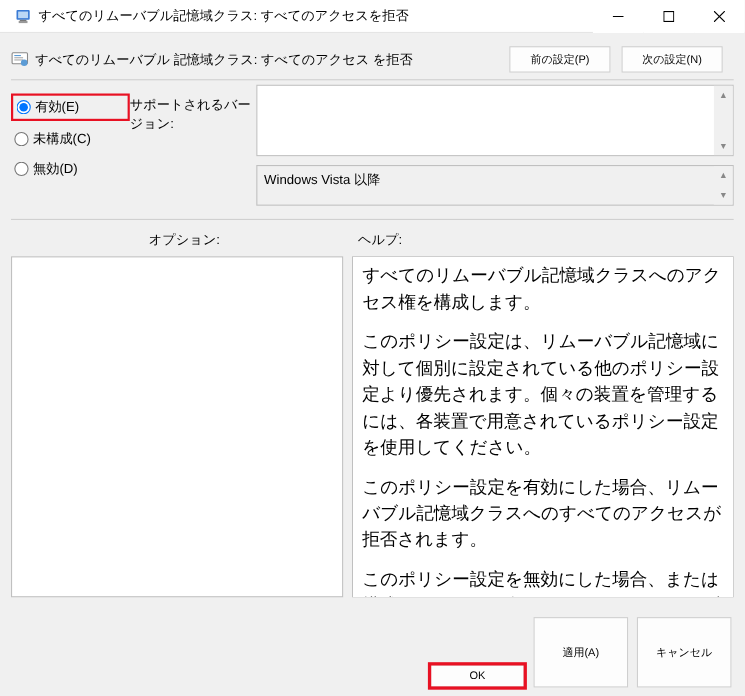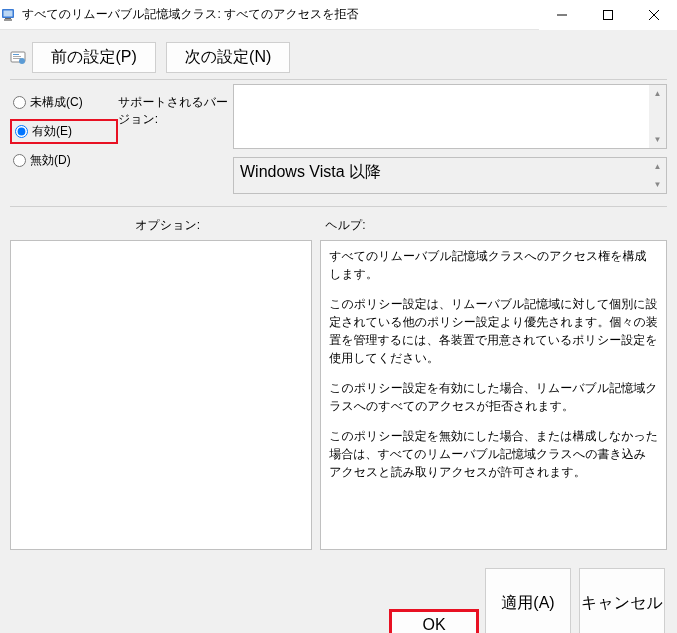--- a/index.html
+++ b/index.html
@@ -9,21 +9,21 @@
       background: #f0f0f0;
       width: 677px;
       height: 633px;
       overflow: hidden;
     }
     .titlebar {
       height: 30px;
       background: #fff;
       display: flex;
       align-items: center;
-      padding-left: 0;
+      padding-left: 13px;
       border-bottom: 1px solid #e5e5e5;
     }
     .titlebar-icon {
       width: 16px; height: 16px;
       margin-right: 6px;
       display: inline-flex; align-items: center; justify-content: center;
     }
     .titlebar-title { flex: 1; font-size: 12px; }
     .win-btns { display: flex; }
     .win-btn {
@@ -43,21 +43,21 @@
     }
     .subtitle-text { font-size: 12px; flex: 1; }
     .nav-btns {
       display: flex; gap: 10px;
       margin-right: 10px;
     }
     .btn {
       background: #fdfdfd;
       border: 1px solid #cfcfcf;
       padding: 4px 18px;
-      font-size: 16px;
+      font-size: 10px;
       font-family: inherit;
       cursor: pointer;
     }
     .top-section {
       display: flex;
       padding: 0 10px 12px 10px;
       align-items: flex-start;
       gap: 0;
     }
     .radio-col {
@@ -94,21 +94,21 @@
       border: 1px solid #c0c0c0;
       background: #fff;
     }
     .textbox-wrap.readonly { background: #f0f0f0; }
     .textbox {
       width: 100%;
       border: none;
       background: transparent;
       padding: 4px 18px 4px 6px;
       font-family: inherit;
-      font-size: 16px;
+      font-size: 12px;
       resize: none;
       outline: none;
     }
     .comment-box { height: 60px; }
     .supported-box { height: 32px; }
     .scroll-arrows {
       position: absolute;
       right: 0; top: 0; bottom: 0;
       width: 17px;
       display: flex;
@@ -132,21 +132,21 @@
       padding: 0 10px 10px 10px;
       gap: 8px;
     }
     .options-panel, .help-panel {
       border: 1px solid #c0c0c0;
       background: #fff;
       height: 310px;
       overflow: auto;
     }
     .options-panel { flex: 0 0 46%; }
-    .help-panel { flex: 1; padding: 6px 8px; font-size: 12px; line-height: 1.5; }
+    .help-panel { flex: 1; padding: 6px 8px; font-size: 16px; line-height: 1.5; }
     .help-panel p { margin-bottom: 12px; }
     .footer {
       display: flex;
       justify-content: flex-end;
       gap: 8px;
       padding: 8px 12px;
     }
     .btn.highlighted {
       outline: 3px solid #e81123;
       outline-offset: -1px;
@@ -190,38 +190,39 @@
 <div class="subtitle-row">
   <span class="subtitle-icon">
     <svg width="16" height="16" viewBox="0 0 16 16">
       <rect x="1" y="2" width="14" height="10" fill="#fff" stroke="#888" stroke-width="1" rx="1"></rect>
       <rect x="3" y="4" width="6" height="1" fill="#5b9bd5"></rect>
       <rect x="3" y="6" width="8" height="1" fill="#aaa"></rect>
       <rect x="3" y="8" width="8" height="1" fill="#aaa"></rect>
       <circle cx="12" cy="11" r="3" fill="#5b9bd5"></circle>
     </svg>
   </span>
+  <span class="subtitle-text">すべてのリムーバブル 記憶域クラス: すべてのアクセス を拒否</span>
   <div class="nav-btns">
     <button class="btn">前の設定(P)</button>
     <button class="btn">次の設定(N)</button>
   </div>
 </div>
 
 <hr class="sep">
 
 <div class="top-section">
   <div class="radio-col">
     <div class="radio-group">
+      <label class="radio-item highlighted">
+        <input type="radio" class="radio-input" name="state" checked="" style="">
+        <span>有効(E)</span>
+      </label>
       <label class="radio-item">
         <input type="radio" class="radio-input" name="state" style="">
         <span>未構成(C)</span>
-      </label>
-      <label class="radio-item highlighted">
-        <input type="radio" class="radio-input" name="state" checked="" style="">
-        <span>有効(E)</span>
       </label>
       <label class="radio-item">
         <input type="radio" class="radio-input" name="state" style="">
         <span>無効(D)</span>
       </label>
     </div>
   </div>
   <div class="labels-col">
     <div class="supported-label">サポートされるバージョン:</div>
   </div>

